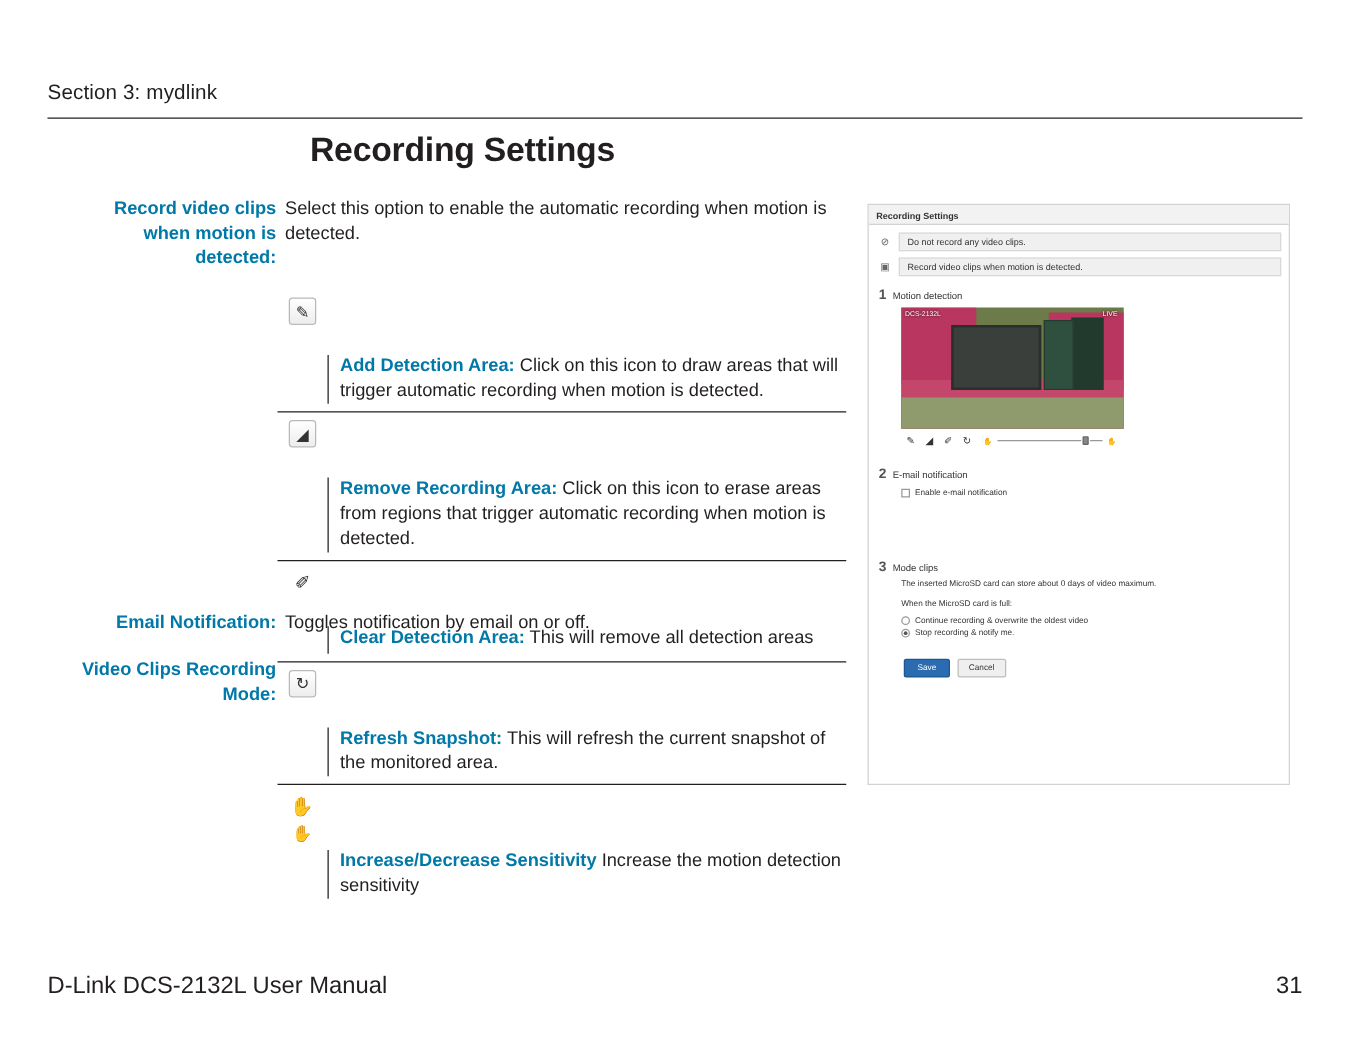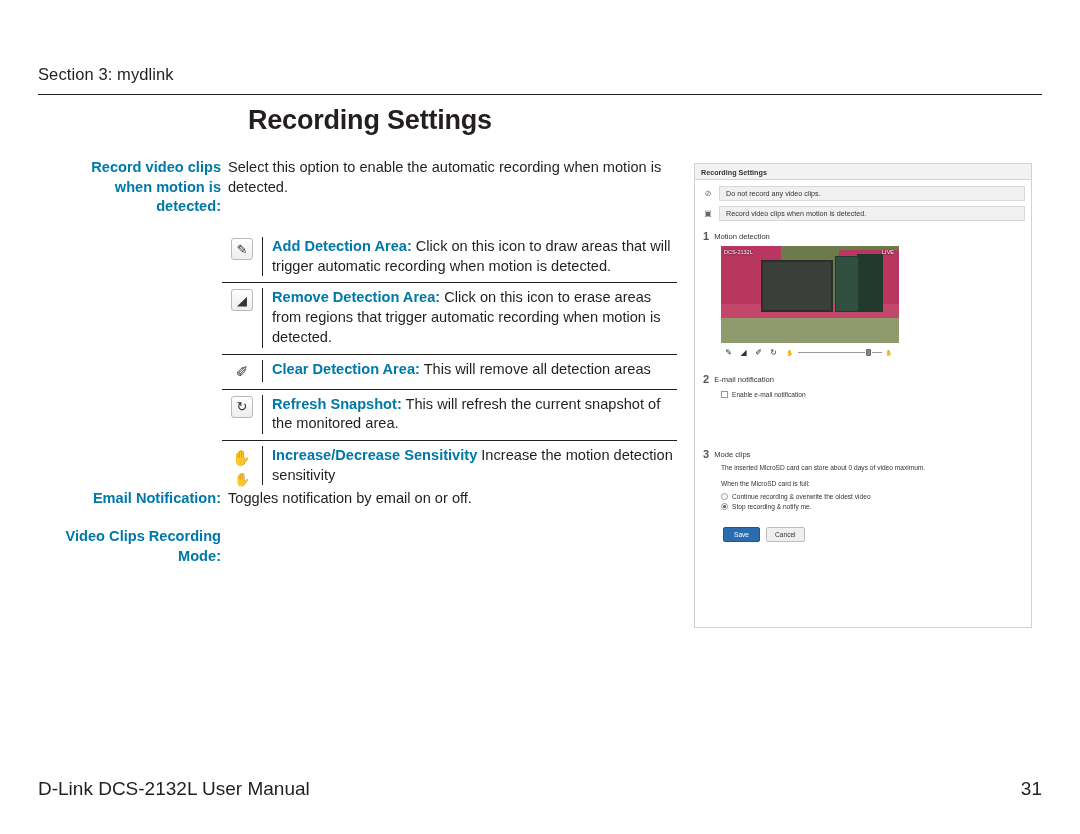--- a/index.html
+++ b/index.html
@@ -118,20 +118,21 @@
     display: flex; align-items: center; justify-content: center;
     font-size: 15px; color: #333;
   }
   .itext {
     border-left: 1.5px solid #231f20;
     padding-left: 9px;
     font-size: 14.6px;
     line-height: 19.7px;
     width: 415px;
     min-height: 22px;
+    margin-top: 47px;
   }
   .blue { color: #0078a8; font-weight: bold; }
 
   
   .shot {
     position: absolute;
     left: 694px; top: 163px;
     width: 338px; height: 465px;
     background: #ffffff;
     border: 1px solid #d2d2d2;
@@ -308,21 +309,21 @@
       <div class="icell">
         <div class="iconbox">✎</div>
       </div>
       <div class="itext"><span class="blue">Add Detection Area:</span><span> Click on this icon to draw areas that will trigger automatic recording when motion is detected.</span></div>
     </div>
 
     <div class="irow">
       <div class="icell">
         <div class="iconbox">◢</div>
       </div>
-      <div class="itext"><span class="blue">Remove Detection Area:</span><span> Click on this icon to erase areas from regions that trigger automatic recording when motion is detected.</span></div>
+      <div class="itext"><span class="blue">Remove Recording Area:</span><span> Click on this icon to erase areas from regions that trigger automatic recording when motion is detected.</span></div>
     </div>
 
     <div class="irow">
       <div class="icell">
         <div class="iconplain">✐</div>
       </div>
       <div class="itext"><span class="blue">Clear Detection Area:</span><span> This will remove all detection areas</span></div>
     </div>
 
     <div class="irow">

